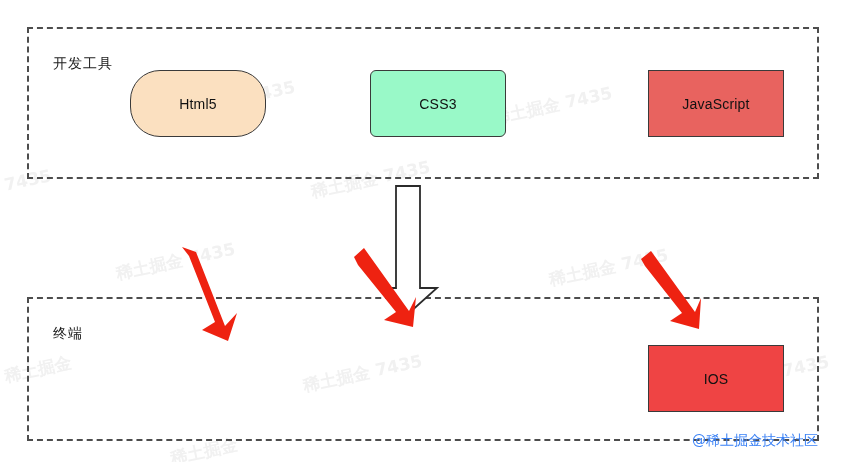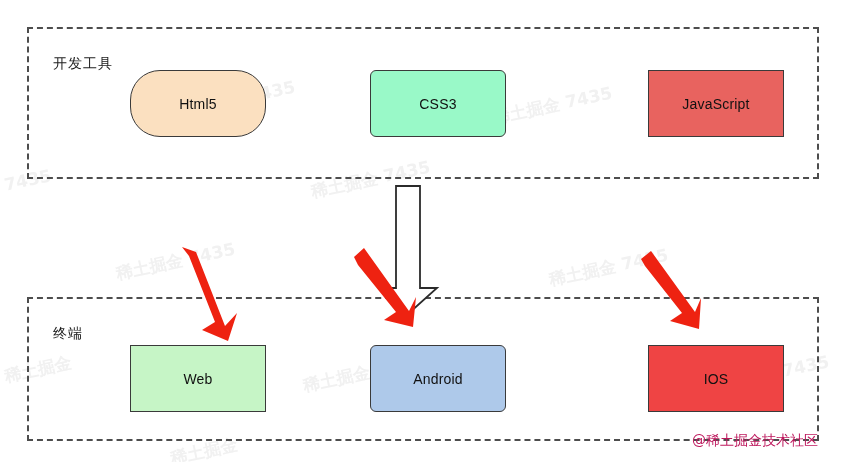--- a/index.html
+++ b/index.html
@@ -69,21 +69,21 @@
   .col-1 { left: 130px; }
   .col-2 { left: 370px; border-radius: 6px; }
   .col-3 { left: 610px; margin-left: 38px; }
 
   
   .wm-brand {
     position: absolute;
     right: 28px;
     bottom: 12px;
     font-size: 14px;
-    color: #be185d;
+    color: #3b82f6;
     white-space: nowrap;
     font-family: "DejaVu Sans", "Liberation Sans", sans-serif;
     pointer-events: none;
   }
   .wm-faint {
     position: absolute;
     font-size: 17px;
     color: #f1f1f1;
     font-weight: bold;
     white-space: nowrap;
@@ -132,26 +132,20 @@
     <span>CSS3</span>
   </div>
   <div class="node node-top col-3" id="node-javascript" style="background: rgb(232, 99, 95); border-color: rgb(58, 58, 58);">
     <span>JavaScript</span>
   </div>
 
   <div class="group" id="group-terminal" style="border-color: rgb(77, 77, 77);">
     <div class="group-label">终端</div>
   </div>
 
-  <div class="node node-bot col-1" id="node-web" style="background: rgb(198, 245, 198); border-color: rgb(58, 58, 58);">
-    <span>Web</span>
-  </div>
-  <div class="node node-bot col-2" id="node-android" style="background: rgb(174, 201, 234); border-color: rgb(58, 58, 58);">
-    <span>Android</span>
-  </div>
   <div class="node node-bot col-3" id="node-ios" style="background: #ef4444; border-color: rgb(58, 58, 58);">
     <span>IOS</span>
   </div>
 
   <svg id="arrows" viewBox="0 0 846 462">
 
     <polygon id="arrow-hollow" points="396,186 420,186 420,288 437,288 408,314 379,288 396,288" fill="#ffffff" stroke="#2b2b2b" stroke-width="1.8" stroke-linejoin="miter"></polygon>
 
     <g id="arrow-red-web">
       <polygon fill="#ee2211" points="182,247 196,252 225,326 237,313 228,341 202,330 215,322 189,256"></polygon>

